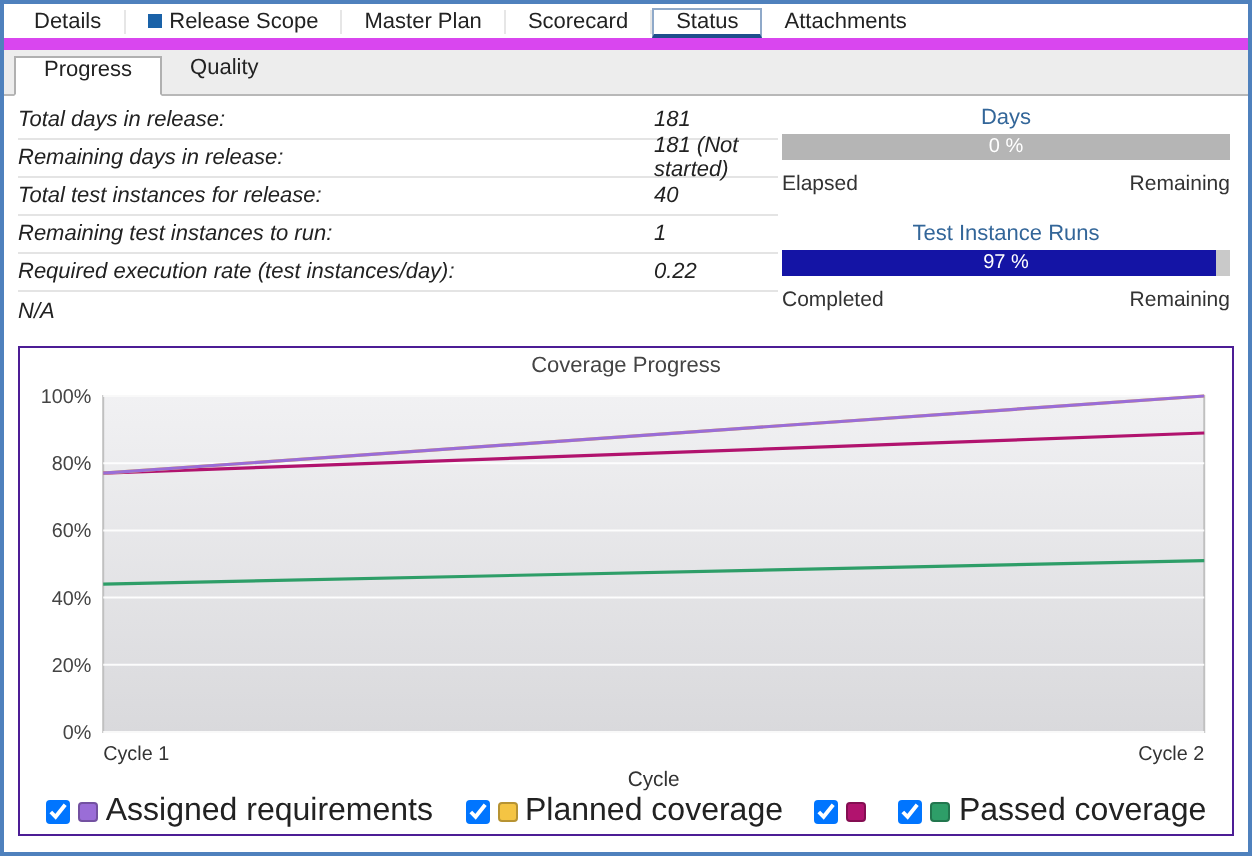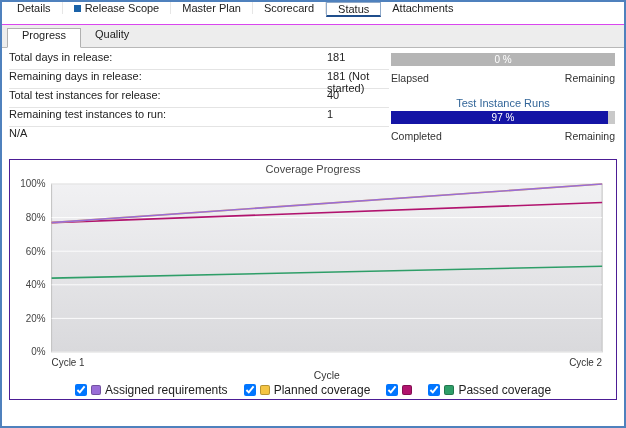--- a/index.html
+++ b/index.html
@@ -5,52 +5,52 @@
   * { box-sizing: border-box; margin: 0; padding: 0; }
   body { background: #fff; font-family: "Liberation Sans", sans-serif; }
   .app {
     width: 626px; height: 428px;
     border: 2px solid #4f81bd;
     background: #fff;
     font-size: 11px; color: #222;
     overflow: hidden;
   }
   
-  .tabbar { display: flex; height: 23px; align-items: flex-start; border-bottom: 1px solid #d946ef; padding-left: 4px; background: #fff; }
+  .tabbar { display: flex; height: 23px; align-items: center; border-bottom: 6px solid #d946ef; padding-left: 4px; background: #fff; }
   .tab { display: flex; align-items: center; gap: 4px; padding: 0 11px; cursor: default; color: #222; border-right: 1px solid #e6e6e6; }
   .tab:last-child { border-right: none; }
   .tab.active { border: 1px solid #8fa9c9; border-bottom: 2px solid #1f4e8c; background: #fff; margin-bottom: -1px; }
   .scope-icon { width: 7px; height: 7px; background: #1a62a8; display: inline-block; }
   
   .subtabbar { display: flex; height: 23px; background: #ededed; border-bottom: 1px solid #b8b8b8; padding: 3px 0 0 5px; }
   .subtab { display: flex; align-items: flex-start; padding: 0 14px; color: #222; cursor: default; }
   .subtab.active { background: #fff; border: 1px solid #b0b0b0; border-bottom: 1px solid #fff; margin-bottom: -1px; }
   
   .stats-section { display: flex; padding: 2px 7px 0 7px; }
   .stats-table { flex: 1; padding-top: 1px; }
-  .stats-row { display: flex; height: 19px; border-bottom: 1px solid #e4e4e4; }
+  .stats-row { display: flex; height: 19px; align-items: center; border-bottom: 1px solid #e4e4e4; font-style: italic; }
   .stats-row:last-child { border-bottom: none; }
   .stat-label { width: 318px; }
   .stat-value { flex: 1; }
   .gauges { width: 228px; padding: 3px 2px 0 2px; }
   .gauge { margin-bottom: 13px; }
   .gauge-title { text-align: center; color: #336699; margin-bottom: 2px; }
   .gauge-bar { position: relative; height: 13px; background: #b5b5b5; overflow: hidden; }
   .gauge-fill { position: absolute; left: 0; top: 0; height: 100%; width: 0; }
   .gauge-pct { position: absolute; left: 0; top: 0; width: 100%; height: 100%; text-align: center; color: #fff; font-size: 10px; line-height: 13px; }
   .gauge-labels { display: flex; justify-content: space-between; margin-top: 6px; font-size: 10.5px; color: #333; }
   
   .chart-box { margin: 4px 7px 6px 7px; border: 1px solid #4c1d95; padding: 3px 2px 2px 2px; }
   .chart-title { text-align: center; color: #444; margin-bottom: 1px; }
   .chart-svg { display: block; width: 100%; }
   .legend { display: flex; justify-content: center; align-items: center; gap: 16px; margin-top: 1px; }
   .legend-item { display: flex; align-items: center; gap: 4px; cursor: default; }
   .legend-item input { width: 12px; height: 12px; margin: 0; }
   .swatch { width: 10px; height: 10px; border-radius: 2px; border: 1px solid rgba(0,0,0,0.25); display: inline-block; }
-  .legend-label { font-size: 12px; color: #222; }
+  .legend-label { font-size: 16px; color: #222; }
 </style>
 </head>
 <body>
 
 <div class="app">
 
   <div class="tabbar">
     <div class="tab">
       <span>Details</span>
     </div>
@@ -93,26 +93,31 @@
       </div>
       <div class="stats-row">
         <span class="stat-label">Total test instances for release:</span>
         <span class="stat-value">40</span>
       </div>
       <div class="stats-row">
         <span class="stat-label">Remaining test instances to run:</span>
         <span class="stat-value">1</span>
       </div>
       <div class="stats-row">
+        <span class="stat-label">Required execution rate (test instances/day):</span>
+        <span class="stat-value">0.22</span>
+      </div>
+      <div class="stats-row">
         <span class="stat-value">N/A</span>
       </div>
     </div>
 
     <div class="gauges">
       <div class="gauge">
+        <div class="gauge-title">Days</div>
         <div class="gauge-bar" style="background: rgb(181, 181, 181);">
           <div class="gauge-fill" style="width: 0%; background: rgb(20, 20, 165);"></div>
           <div class="gauge-pct">0 %</div>
         </div>
         <div class="gauge-labels">
           <span>Elapsed</span>
           <span>Remaining</span>
         </div>
       </div>
       <div class="gauge">

